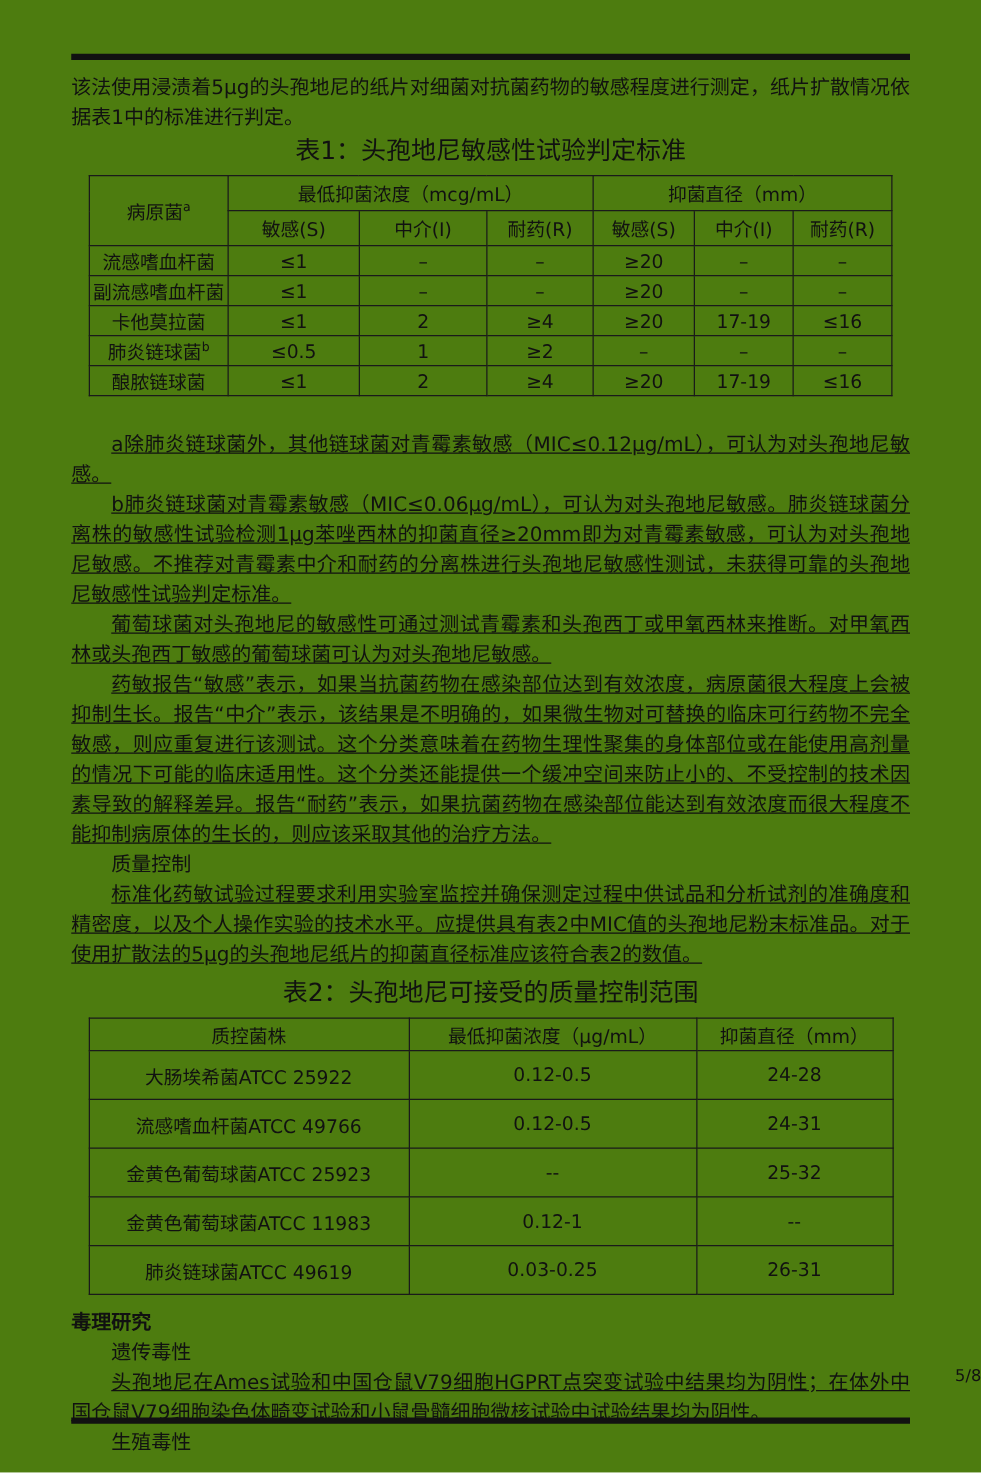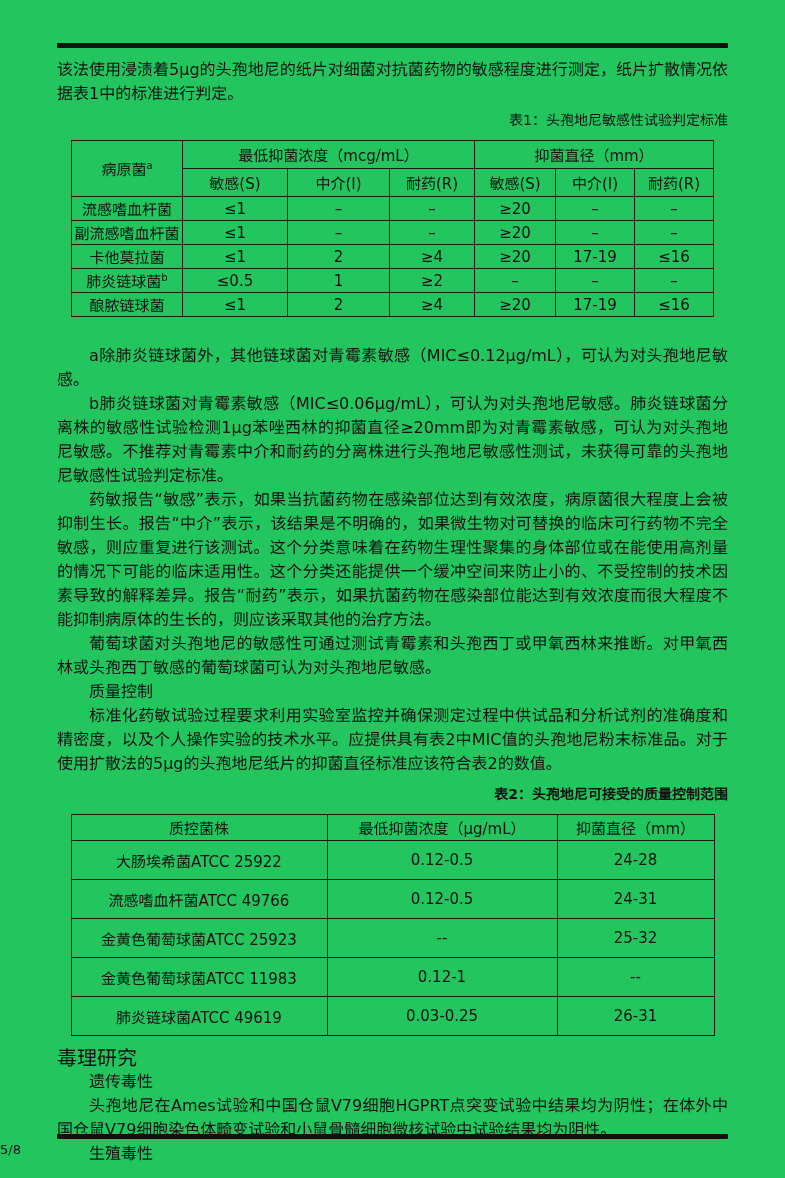--- a/index.html
+++ b/index.html
@@ -1,58 +1,58 @@
 <!DOCTYPE html>
 <html lang="zh-CN"><head>
 <meta charset="utf-8">
 <style>
   * { box-sizing: border-box; margin: 0; padding: 0; }
   html, body { background: #ffffff; }
   .page {
     position: relative;
     width: 785px;
     height: 1178px;
-    background: #22c55e;
+    background: #4d7c0f;
     font-family: "DejaVu Sans", "Liberation Sans", sans-serif;
     color: #111111;
     overflow: hidden;
   }
   .rule {
     position: absolute;
     left: 57px;
     width: 671px;
     height: 5px;
     background: #111111;
   }
   .rule-top { top: 43px; }
   .rule-bottom { top: 1134px; }
   .footer {
     position: absolute;
-    top: 1142px;
+    top: 1094px;
     left: 0;
     width: 100%;
-    text-align: left;
+    text-align: right;
     font-size: 13px;
     color: #111111;
   }
   .content {
     position: absolute;
     top: 58px;
     left: 57px;
     width: 671px;
   }
   .para {
     font-size: 16px;
     line-height: 24px;
     text-align: justify;
   }
-  .indent { text-indent: 2em; }
+  .indent { text-indent: 2em; text-decoration: underline; }
   .tbl-title {
-    text-align: right;
-    font-size: 14px;
+    text-align: center;
+    font-size: 20px;
     line-height: 24px;
     margin: 2px 0 8px 0;
   }
   table {
     border-collapse: collapse;
     margin: 0 auto;
     table-layout: fixed;
   }
   th, td {
     border: 1.6px solid #1a1a1a;
@@ -65,31 +65,31 @@
     white-space: nowrap;
   }
   .t1 { width: 642px; margin-bottom: 27px; }
   .t1 .hrow th { height: 28px; }
   .t1 .drow td { height: 24px; }
   .t2 { width: 643px; }
   .t2 th { height: 26px; }
   .t2 td { height: 39px; }
   sup { font-size: 10px; line-height: 0; }
   .sec-heading {
-    font-size: 20px;
-    line-height: 24px;
-    font-weight: normal;
+    font-size: 16px;
+    line-height: 24px;
+    font-weight: bold;
     margin-top: 10px;
   }
   .sub-heading {
     font-size: 16px;
     line-height: 24px;
     text-indent: 2em;
   }
-  .mt6 { margin-top: 6px; font-weight: bold; }
+  .mt6 { margin-top: 6px; }
 </style>
 </head>
 <body>
 
 <div class="page">
   <div class="rule rule-top"></div>
 
   <div class="content">
 
     <p class="para">该法使用浸渍着5μg的头孢地尼的纸片对细菌对抗菌药物的敏感程度进行测定，纸片扩散情况依据表1中的标准进行判定。</p>
@@ -165,22 +165,22 @@
           <td>≥4</td>
           <td>≥20</td>
           <td>17-19</td>
           <td>≤16</td>
         </tr>
       </tbody>
     </table>
 
     <p class="para indent">a除肺炎链球菌外，其他链球菌对青霉素敏感（MIC≤0.12μg/mL），可认为对头孢地尼敏感。</p>
     <p class="para indent">b肺炎链球菌对青霉素敏感（MIC≤0.06μg/mL），可认为对头孢地尼敏感。肺炎链球菌分离株的敏感性试验检测1μg苯唑西林的抑菌直径≥20mm即为对青霉素敏感，可认为对头孢地尼敏感。不推荐对青霉素中介和耐药的分离株进行头孢地尼敏感性测试，未获得可靠的头孢地尼敏感性试验判定标准。</p>
+    <p class="para indent">葡萄球菌对头孢地尼的敏感性可通过测试青霉素和头孢西丁或甲氧西林来推断。对甲氧西林或头孢西丁敏感的葡萄球菌可认为对头孢地尼敏感。</p>
     <p class="para indent">药敏报告“敏感”表示，如果当抗菌药物在感染部位达到有效浓度，病原菌很大程度上会被抑制生长。报告“中介”表示，该结果是不明确的，如果微生物对可替换的临床可行药物不完全敏感，则应重复进行该测试。这个分类意味着在药物生理性聚集的身体部位或在能使用高剂量的情况下可能的临床适用性。这个分类还能提供一个缓冲空间来防止小的、不受控制的技术因素导致的解释差异。报告“耐药”表示，如果抗菌药物在感染部位能达到有效浓度而很大程度不能抑制病原体的生长的，则应该采取其他的治疗方法。</p>
-    <p class="para indent">葡萄球菌对头孢地尼的敏感性可通过测试青霉素和头孢西丁或甲氧西林来推断。对甲氧西林或头孢西丁敏感的葡萄球菌可认为对头孢地尼敏感。</p>
     <p class="sub-heading">质量控制</p>
     <p class="para indent">标准化药敏试验过程要求利用实验室监控并确保测定过程中供试品和分析试剂的准确度和精密度，以及个人操作实验的技术水平。应提供具有表2中MIC值的头孢地尼粉末标准品。对于使用扩散法的5μg的头孢地尼纸片的抑菌直径标准应该符合表2的数值。</p>
 
     <div class="tbl-title mt6">表2：头孢地尼可接受的质量控制范围</div>
 
     <table class="t2">
       <colgroup>
         <col style="width:256px">
           <col style="width:230px">
           <col style="width:157px">

